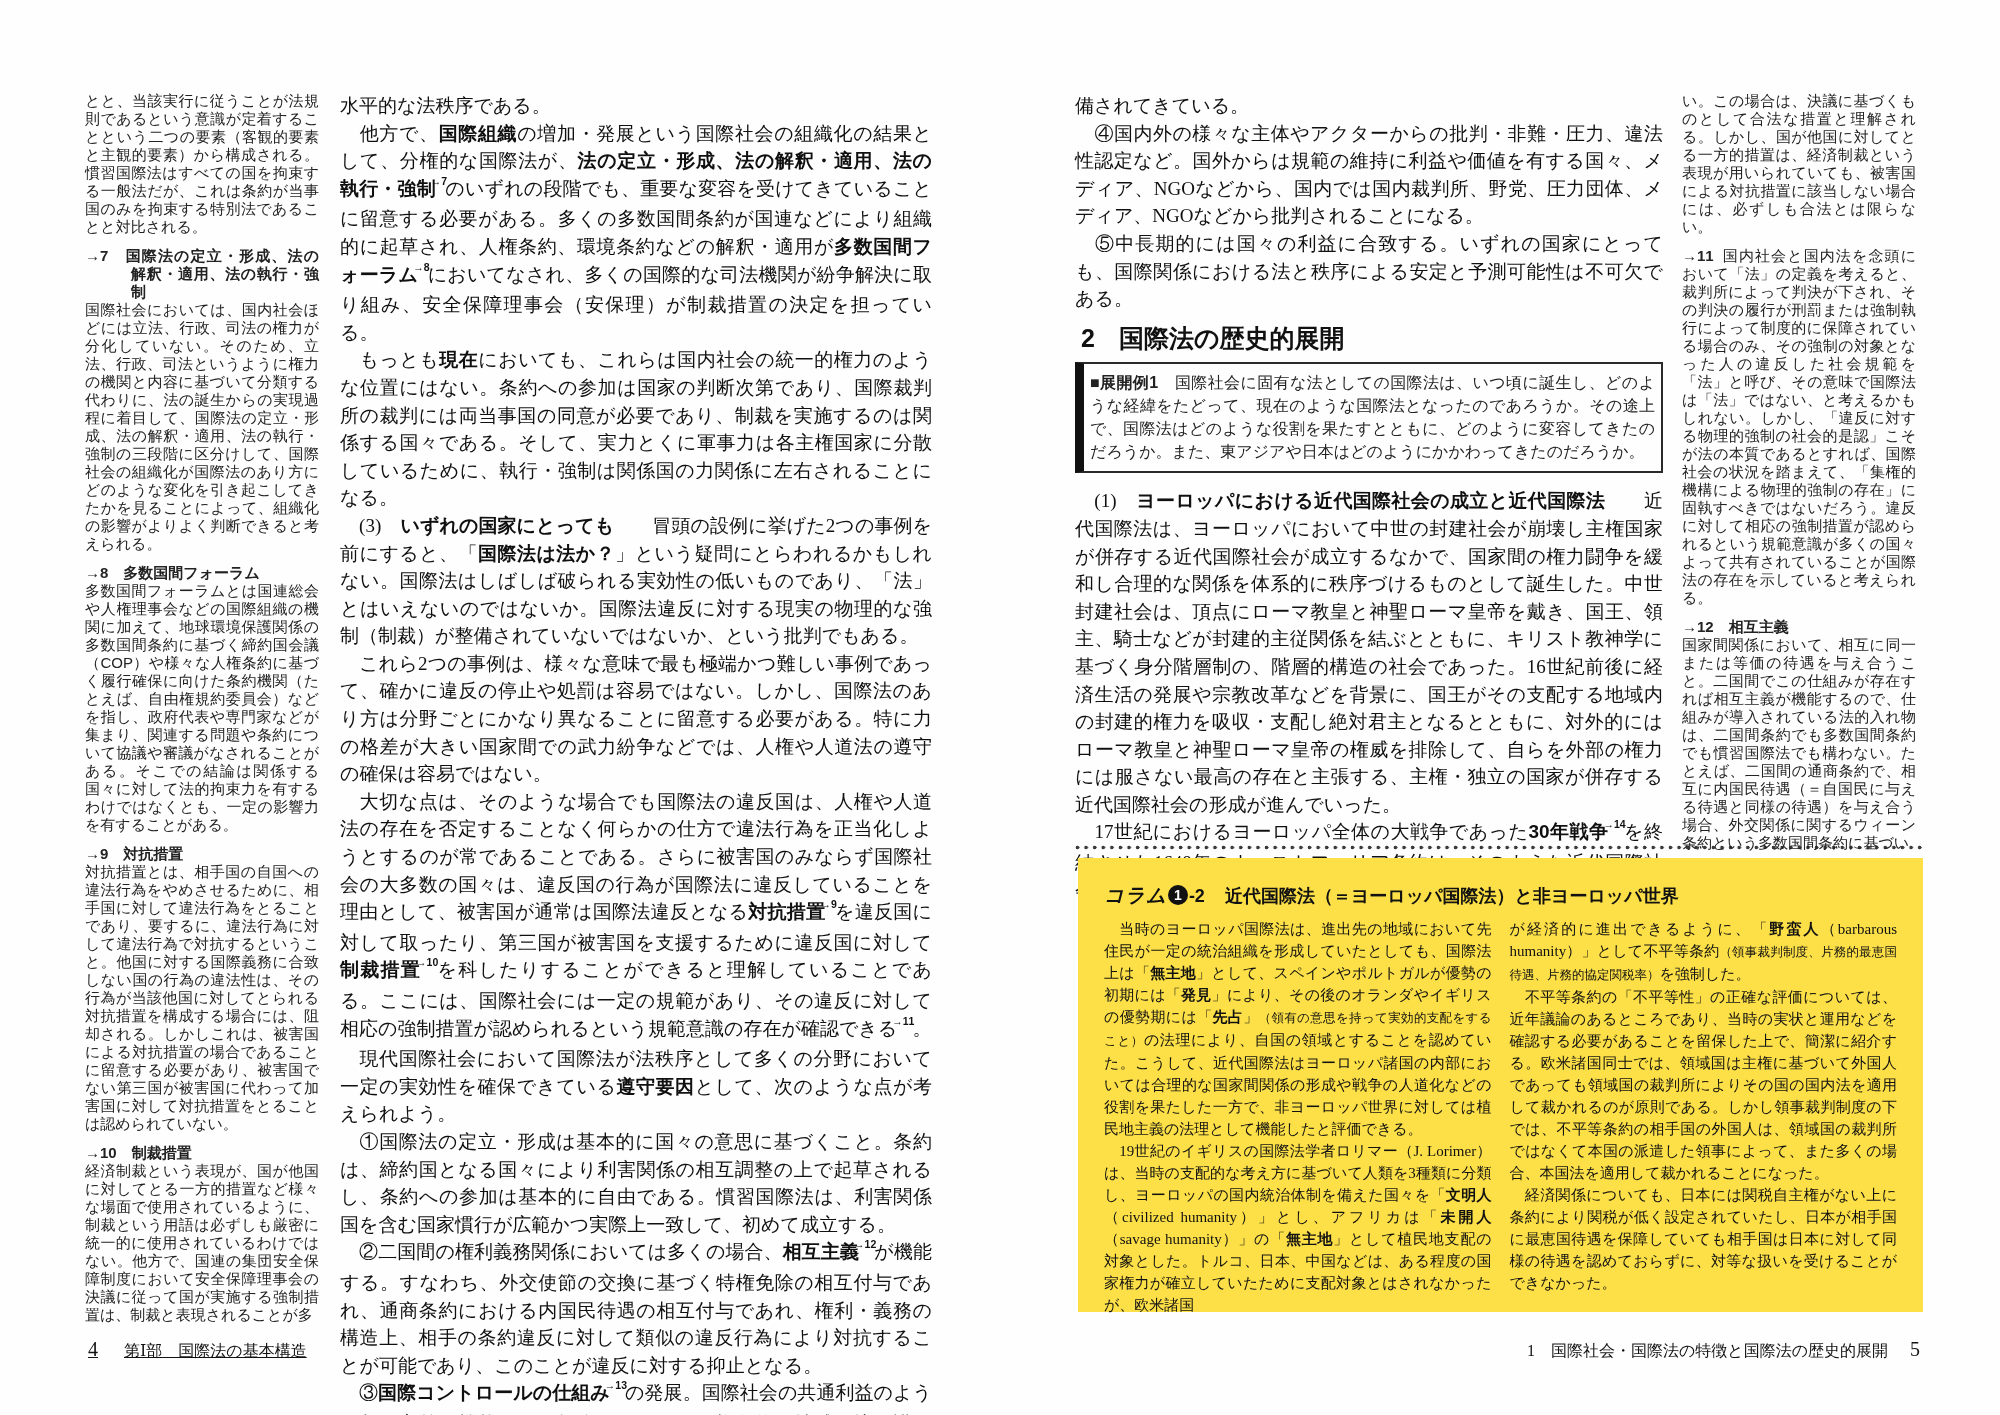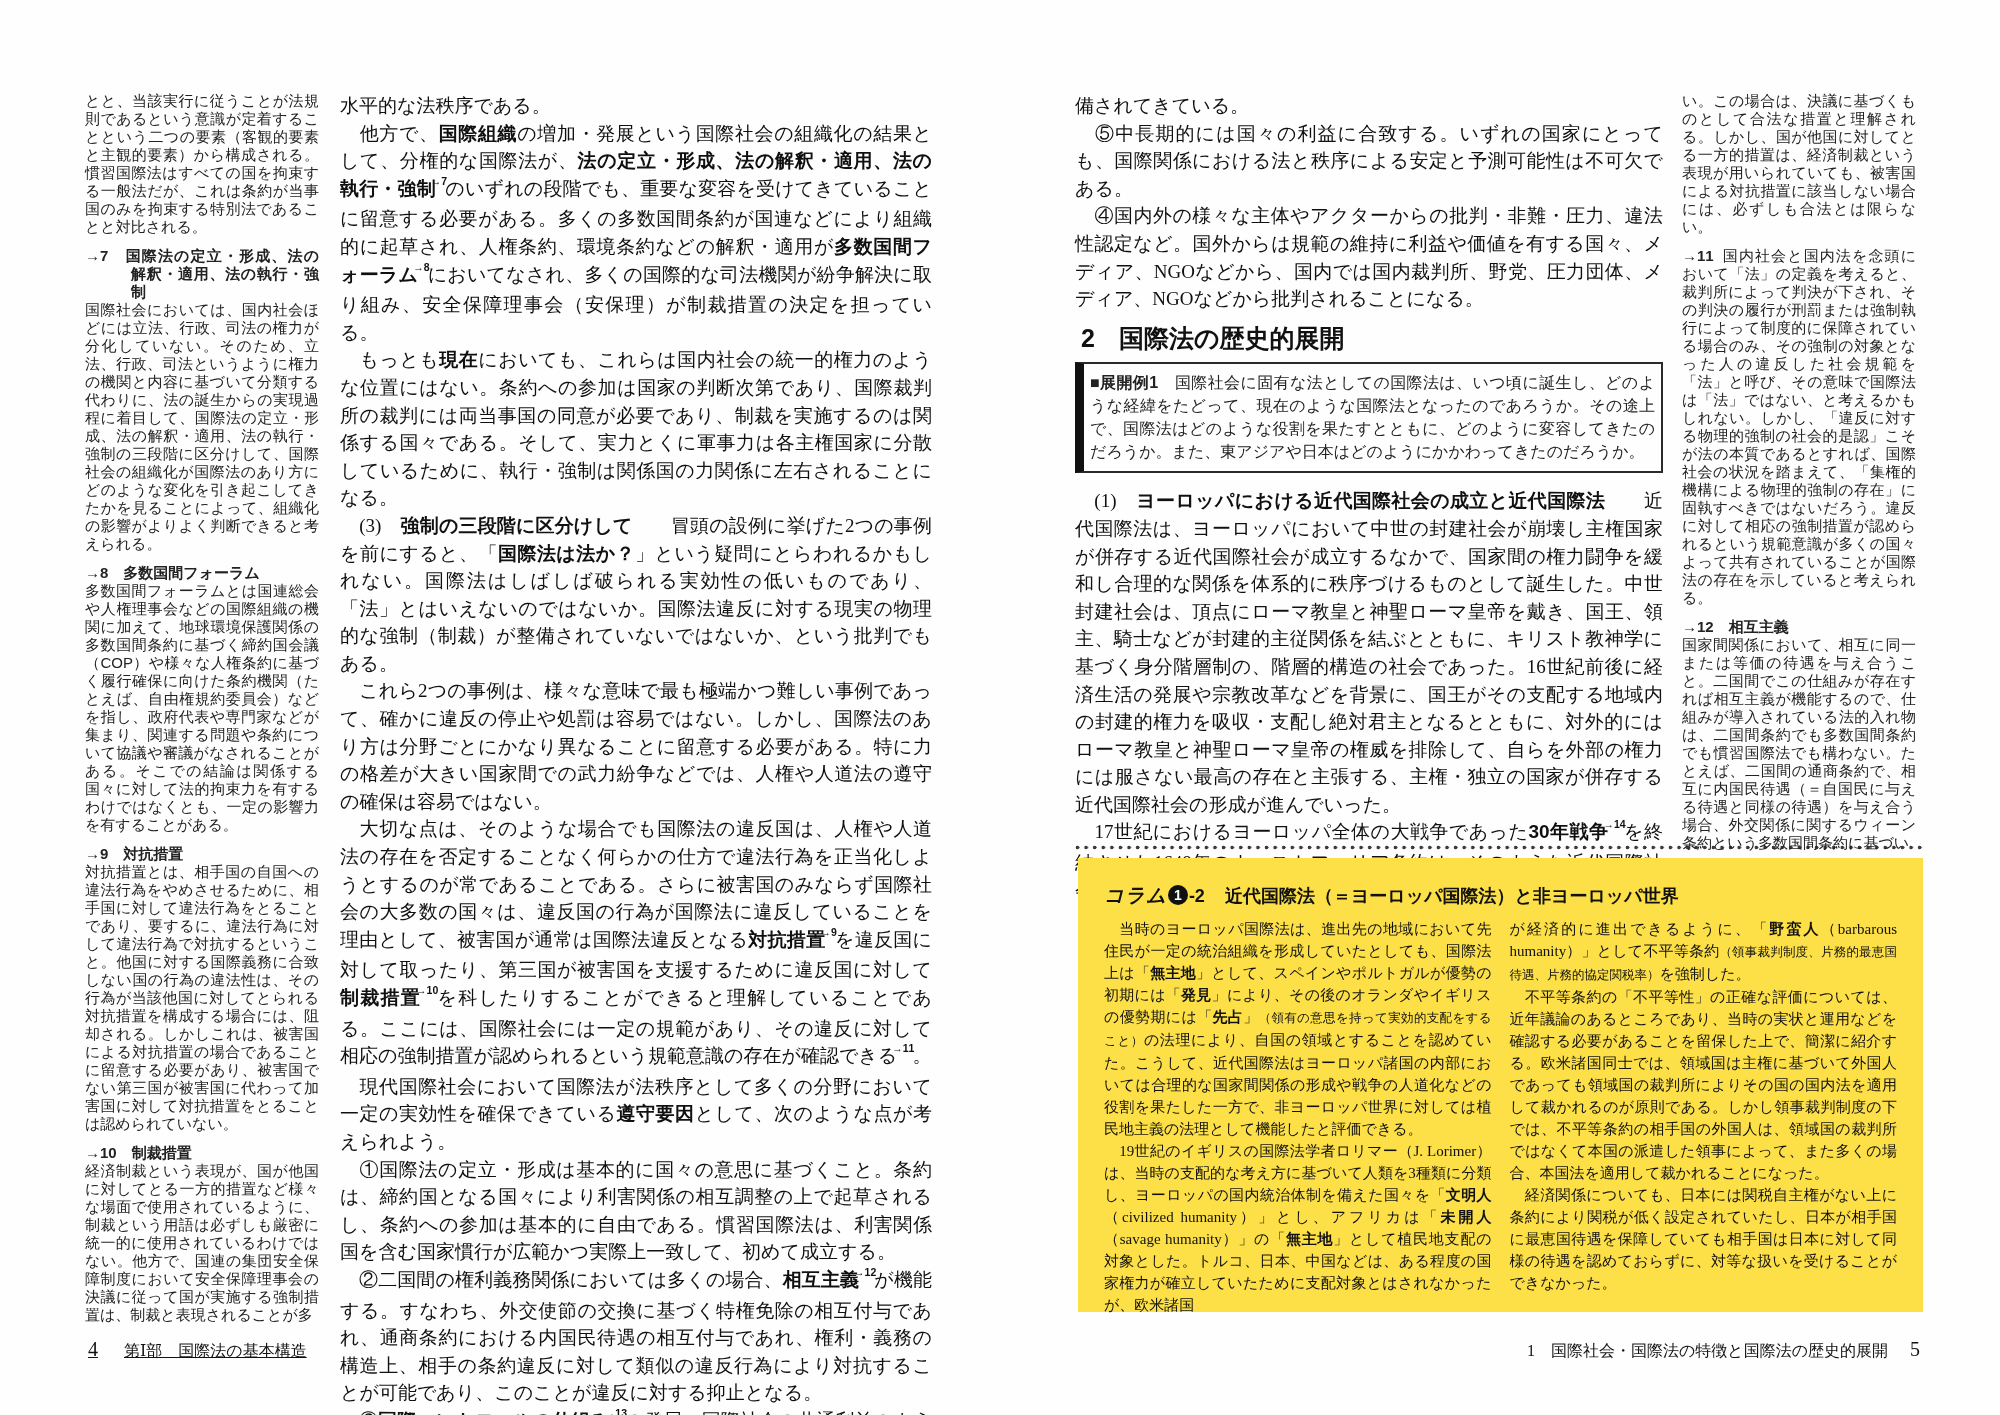--- a/index.html
+++ b/index.html
@@ -74,37 +74,37 @@
   <div class="mnote">
     <div class="mnote-head"><span class="mnote-num">→10</span>　<span>制裁措置</span></div>
     <p>経済制裁という表現が、国が他国に対してとる一方的措置など様々な場面で使用されているように、制裁という用語は必ずしも厳密に統一的に使用されているわけではない。他方で、国連の集団安全保障制度において安全保障理事会の決議に従って国が実施する強制措置は、制裁と表現されることが多</p>
   </div>
 </div>
 
 <div class="abs mtext" style="left:340px;top:92px;width:592px;">
   <p><span>水平的な法秩序である。</span></p>
   <p><span>　他方で、</span><span class="seg-b">国際組織</span><span>の増加・発展という国際社会の組織化の結果として、分権的な国際法が、</span><span class="seg-b">法の定立・形成、法の解釈・適用、法の執行・強制</span><span class="seg-sup">→7</span><span>のいずれの段階でも、重要な変容を受けてきていることに留意する必要がある。多くの多数国間条約が国連などにより組織的に起草され、人権条約、環境条約などの解釈・適用が</span><span class="seg-b">多数国間フォーラム</span><span class="seg-sup">→8</span><span>においてなされ、多くの国際的な司法機関が紛争解決に取り組み、安全保障理事会（安保理）が制裁措置の決定を担っている。</span></p>
   <p><span>　もっとも</span><span class="seg-b">現在</span><span>においても、これらは国内社会の統一的権力のような位置にはない。条約への参加は国家の判断次第であり、国際裁判所の裁判には両当事国の同意が必要であり、制裁を実施するのは関係する国々である。そして、実力とくに軍事力は各主権国家に分散しているために、執行・強制は関係国の力関係に左右されることになる。</span></p>
-  <p><span>　(3)　</span><span class="seg-b">強制の三段階に区分けして</span><span>　　冒頭の設例に挙げた2つの事例を前にすると、「</span><span class="seg-b">国際法は法か？</span><span>」という疑問にとらわれるかもしれない。国際法はしばしば破られる実効性の低いものであり、「法」とはいえないのではないか。国際法違反に対する現実の物理的な強制（制裁）が整備されていないではないか、という批判でもある。</span></p>
+  <p><span>　(3)　</span><span class="seg-b">いずれの国家にとっても</span><span>　　冒頭の設例に挙げた2つの事例を前にすると、「</span><span class="seg-b">国際法は法か？</span><span>」という疑問にとらわれるかもしれない。国際法はしばしば破られる実効性の低いものであり、「法」とはいえないのではないか。国際法違反に対する現実の物理的な強制（制裁）が整備されていないではないか、という批判でもある。</span></p>
   <p><span>　これら2つの事例は、様々な意味で最も極端かつ難しい事例であって、確かに違反の停止や処罰は容易ではない。しかし、国際法のあり方は分野ごとにかなり異なることに留意する必要がある。特に力の格差が大きい国家間での武力紛争などでは、人権や人道法の遵守の確保は容易ではない。</span></p>
   <p><span>　大切な点は、そのような場合でも国際法の違反国は、人権や人道法の存在を否定することなく何らかの仕方で違法行為を正当化しようとするのが常であることである。さらに被害国のみならず国際社会の大多数の国々は、違反国の行為が国際法に違反していることを理由として、被害国が通常は国際法違反となる</span><span class="seg-b">対抗措置</span><span class="seg-sup">→9</span><span>を違反国に対して取ったり、第三国が被害国を支援するために違反国に対して</span><span class="seg-b">制裁措置</span><span class="seg-sup">→10</span><span>を科したりすることができると理解していることである。ここには、国際社会には一定の規範があり、その違反に対して相応の強制措置が認められるという規範意識の存在が確認できる</span><span class="seg-sup">→11</span><span>。</span></p>
   <p><span>　現代国際社会において国際法が法秩序として多くの分野において一定の実効性を確保できている</span><span class="seg-b">遵守要因</span><span>として、次のような点が考えられよう。</span></p>
   <p><span>　①国際法の定立・形成は基本的に国々の意思に基づくこと。条約は、締約国となる国々により利害関係の相互調整の上で起草されるし、条約への参加は基本的に自由である。慣習国際法は、利害関係国を含む国家慣行が広範かつ実際上一致して、初めて成立する。</span></p>
   <p><span>　②二国間の権利義務関係においては多くの場合、</span><span class="seg-b">相互主義</span><span class="seg-sup">→12</span><span>が機能する。すなわち、外交使節の交換に基づく特権免除の相互付与であれ、通商条約における内国民待遇の相互付与であれ、権利・義務の構造上、相手の条約違反に対して類似の違反行為により対抗することが可能であり、このことが違反に対する抑止となる。</span></p>
   <p><span>　③</span><span class="seg-b">国際コントロールの仕組み</span><span class="seg-sup">→13</span><span>の発展。国際社会の共通利益のような相互主義が機能しない場合、例えば、人権条約や地球環境保護の条約の場合には、国際組織や条約上の機関による監視、情報収集、討議、勧告などの手続が整</span></p>
 </div>
 
 <div class="abs footer fl" style="left:88px;top:1338px;text-decoration:underline;">
   <span class="foot-num">4</span><span class="foot-text">第Ⅰ部　国際法の基本構造</span>
 </div>
 
 <div class="abs mtext" style="left:1075px;top:92px;width:588px;">
   <p><span>備されてきている。</span></p>
+  <p><span>　④国内外の様々な主体やアクターからの批判・非難・圧力、違法性認定など。国外からは規範の維持に利益や価値を有する国々、メディア、NGOなどから、国内では国内裁判所、野党、圧力団体、メディア、NGOなどから批判されることになる。</span></p>
   <p><span>　⑤中長期的には国々の利益に合致する。いずれの国家にとっても、国際関係における法と秩序による安定と予測可能性は不可欠である。</span></p>
-  <p><span>　④国内外の様々な主体やアクターからの批判・非難・圧力、違法性認定など。国外からは規範の維持に利益や価値を有する国々、メディア、NGOなどから、国内では国内裁判所、野党、圧力団体、メディア、NGOなどから批判されることになる。</span></p>
   <div class="sec-head">
     <span>2</span><span class="sec-title">国際法の歴史的展開</span>
   </div>
   <div class="ex-box">
     <p><span class="seg-b">■展開例1</span><span>　国際社会に固有な法としての国際法は、いつ頃に誕生し、どのような経緯をたどって、現在のような国際法となったのであろうか。その途上で、国際法はどのような役割を果たすとともに、どのように変容してきたのだろうか。また、東アジアや日本はどのようにかかわってきたのだろうか。</span></p>
   </div>
   <p><span>　(1)　</span><span class="seg-b">ヨーロッパにおける近代国際社会の成立と近代国際法</span><span>　　近代国際法は、ヨーロッパにおいて中世の封建社会が崩壊し主権国家が併存する近代国際社会が成立するなかで、国家間の権力闘争を緩和し合理的な関係を体系的に秩序づけるものとして誕生した。中世封建社会は、頂点にローマ教皇と神聖ローマ皇帝を戴き、国王、領主、騎士などが封建的主従関係を結ぶとともに、キリスト教神学に基づく身分階層制の、階層的構造の社会であった。16世紀前後に経済生活の発展や宗教改革などを背景に、国王がその支配する地域内の封建的権力を吸収・支配し絶対君主となるとともに、対外的にはローマ教皇と神聖ローマ皇帝の権威を排除して、自らを外部の権力には服さない最高の存在と主張する、主権・独立の国家が併存する近代国際社会の形成が進んでいった。</span></p>
   <p><span>　17世紀におけるヨーロッパ全体の大戦争であった</span><span class="seg-b">30年戦争</span><span class="seg-sup">→14</span><span>を終結させた1648年のウェストファリア条約は、そのような近代国際社会の誕生を画するものと理解されており、その本質はウェストファリア体制とも表現され</span></p>
 </div>
 

